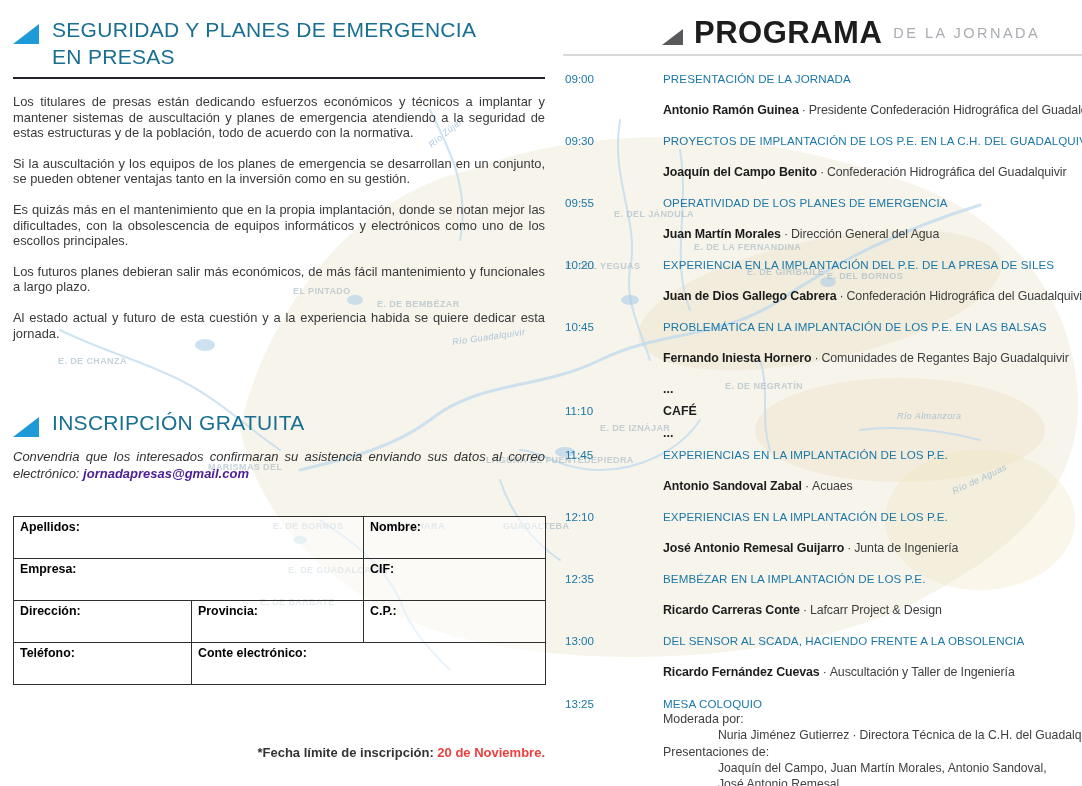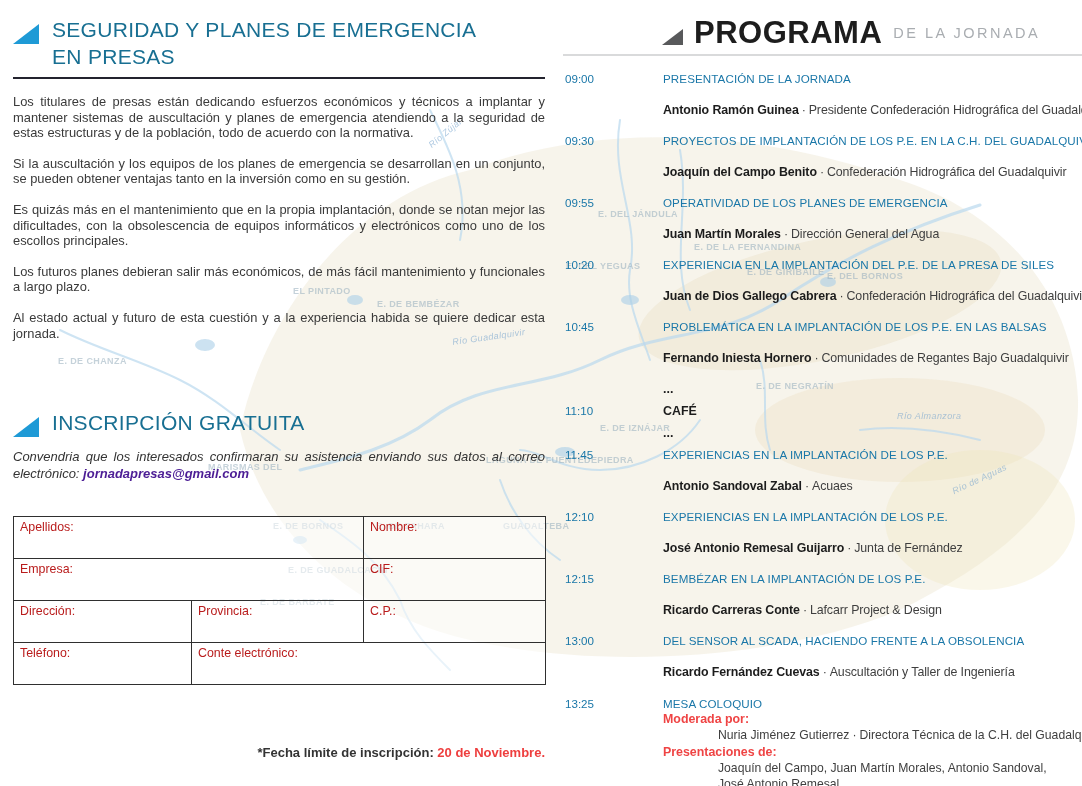--- a/index.html
+++ b/index.html
@@ -16,41 +16,41 @@
   .sec-head .tri{flex:none;margin-top:8px;}
   .sec-title{margin:0;font-size:21px;line-height:27px;font-weight:400;color:#186f92;
              letter-spacing:.3px;max-width:445px;}
   .title-rule{border:none;border-top:2px solid #23232e;margin:7px 0 0 0;}
   .intro p{margin:15px 0 0 0;font-size:12.9px;line-height:15.6px;color:#3a3a3a;text-align:justify;}
   .inscription-head{margin-top:68px;}
   .note{margin:12px 0 0 0;font-style:italic;font-size:13px;line-height:16.5px;color:#333;text-align:justify;}
   .email{color:#4c1d95;font-weight:700;cursor:pointer;}
   table.reg{border-collapse:collapse;margin-top:34px;width:532px;table-layout:fixed;background:rgba(255,255,255,.55);}
   table.reg td{border:1.6px solid #2f2f2f;height:35px;vertical-align:top;padding:3px 6px;
-               font-size:12.4px;font-weight:400;color:#b91c1c;}
+               font-size:12.4px;font-weight:700;color:#000000;}
   .deadline{margin-top:60px;font-size:13px;font-weight:700;color:#333;text-align:right;}
   .deadline .date{color:#ee3e3e;}
   
   .right-col{position:absolute;left:563px;top:16px;width:519px;z-index:1;}
   .prog-head{display:flex;align-items:center;gap:11px;margin-left:99px;}
   .prog-head .tri{flex:none;align-self:center;margin-top:8px;}
   .prog-title{font-size:31px;font-weight:700;color:#1d1d1d;letter-spacing:.5px;line-height:33px;}
   .prog-sub{font-size:14.5px;color:#a9adb1;letter-spacing:2.5px;font-weight:400;}
   .head-rule{border:none;border-top:2px solid #d9dadb;margin:5px 0 0 0;}
   .plist{margin-top:16px;}
   .prow{display:grid;grid-template-columns:100px 1fr;margin-bottom:17px;line-height:14px;}
   .prow.tight{margin-bottom:8px;}
   .ptime{font-size:11.6px;color:#1a77a8;padding-left:2px;}
   .ptitle{font-size:11.6px;color:#1a77a8;letter-spacing:.1px;white-space:nowrap;}
   .pspeaker{font-size:12.4px;color:#3f3f3f;white-space:nowrap;letter-spacing:-.1px;}
   .pspeaker b{color:#1c1c1c;}
   .sep{padding:0 3px;}
   .dots,.cafe{font-size:12.4px;font-weight:700;color:#1c1c1c;}
   .prow.mesa{margin-bottom:1px;line-height:15.2px;}
-  .plabel{font-size:12.4px;font-weight:700;color:#ef4444;}
+  .plabel{font-size:12.4px;font-weight:400;color:#404040;}
   .mline{font-size:12.2px;color:#3f3f3f;white-space:nowrap;}
   .indent{padding-left:55px;}
 </style>
 </head>
 <body>
 
 <div class="page">
 
   <svg class="bg-svg" width="1082" height="786">
     <path d="M 240,430 C 260,330 340,200 470,170 C 600,120 760,130 900,180 C 1010,215 1075,300 1078,400
@@ -78,26 +78,26 @@
       <ellipse cx="565" cy="452" rx="10" ry="5"></ellipse>
         <ellipse cx="300" cy="540" rx="7" ry="4"></ellipse>
     </g>
   </svg>
 
   <span class="wm blue" style="left:425px;top:128px;transform:rotate(-40deg)">Río Zújar</span>
   <span class="wm" style="left:293px;top:286px">EL PINTADO</span>
   <span class="wm" style="left:377px;top:299px">E. DE BEMBÉZAR</span>
   <span class="wm blue" style="left:452px;top:332px;transform:rotate(-8deg)">Río Guadalquivir</span>
   <span class="wm" style="left:58px;top:356px">E. DE CHANZA</span>
-  <span class="wm" style="left:598px;top:209px">E. DEL JÁNDULA</span>
+  <span class="wm" style="left:614px;top:209px">E. DEL JÁNDULA</span>
   <span class="wm" style="left:694px;top:242px">E. DE LA FERNANDINA</span>
   <span class="wm" style="left:566px;top:261px">E. DEL YEGUAS</span>
   <span class="wm" style="left:747px;top:267px">E. DE GIRIBAILE</span>
   <span class="wm" style="left:827px;top:271px">E. DEL BORNOS</span>
-  <span class="wm" style="left:756px;top:381px">E. DE NEGRATÍN</span>
+  <span class="wm" style="left:725px;top:381px">E. DE NEGRATÍN</span>
   <span class="wm blue" style="left:897px;top:411px">Río Almanzora</span>
   <span class="wm" style="left:600px;top:423px">E. DE IZNÁJAR</span>
   <span class="wm" style="left:486px;top:455px">LAGUNA DE FUENTEDEPIEDRA</span>
   <span class="wm" style="left:208px;top:462px">MARISMAS DEL</span>
   <span class="wm" style="left:273px;top:521px">E. DE BORNOS</span>
   <span class="wm" style="left:376px;top:521px">E. DE ZAHARA</span>
   <span class="wm" style="left:503px;top:521px">GUADALTEBA</span>
   <span class="wm" style="left:288px;top:565px">E. DE GUADALCACÍN</span>
   <span class="wm" style="left:260px;top:597px">E. DE BARBATE</span>
   <span class="wm blue" style="left:950px;top:474px;transform:rotate(-25deg)">Río de Aguas</span>
@@ -235,25 +235,25 @@
         <span class="ptime"></span>
         <span class="pspeaker"><b>Antonio Sandoval Zabal</b><span class="sep">·</span><span>Acuaes</span></span>
       </div>
 
       <div class="prow">
         <span class="ptime">12:10</span>
         <span class="ptitle">EXPERIENCIAS EN LA IMPLANTACIÓN DE LOS P.E.</span>
       </div>
       <div class="prow">
         <span class="ptime"></span>
-        <span class="pspeaker"><b>José Antonio Remesal Guijarro</b><span class="sep">·</span><span>Junta de Fernández</span></span>
-      </div>
-
-      <div class="prow">
-        <span class="ptime">12:15</span>
+        <span class="pspeaker"><b>José Antonio Remesal Guijarro</b><span class="sep">·</span><span>Junta de Ingeniería</span></span>
+      </div>
+
+      <div class="prow">
+        <span class="ptime">12:35</span>
         <span class="ptitle">BEMBÉZAR EN LA IMPLANTACIÓN DE LOS P.E.</span>
       </div>
       <div class="prow">
         <span class="ptime"></span>
         <span class="pspeaker"><b>Ricardo Carreras Conte</b><span class="sep">·</span><span>Lafcarr Project &amp; Design</span></span>
       </div>
 
       <div class="prow">
         <span class="ptime">13:00</span>
         <span class="ptitle">DEL SENSOR AL SCADA, HACIENDO FRENTE A LA OBSOLENCIA</span>

